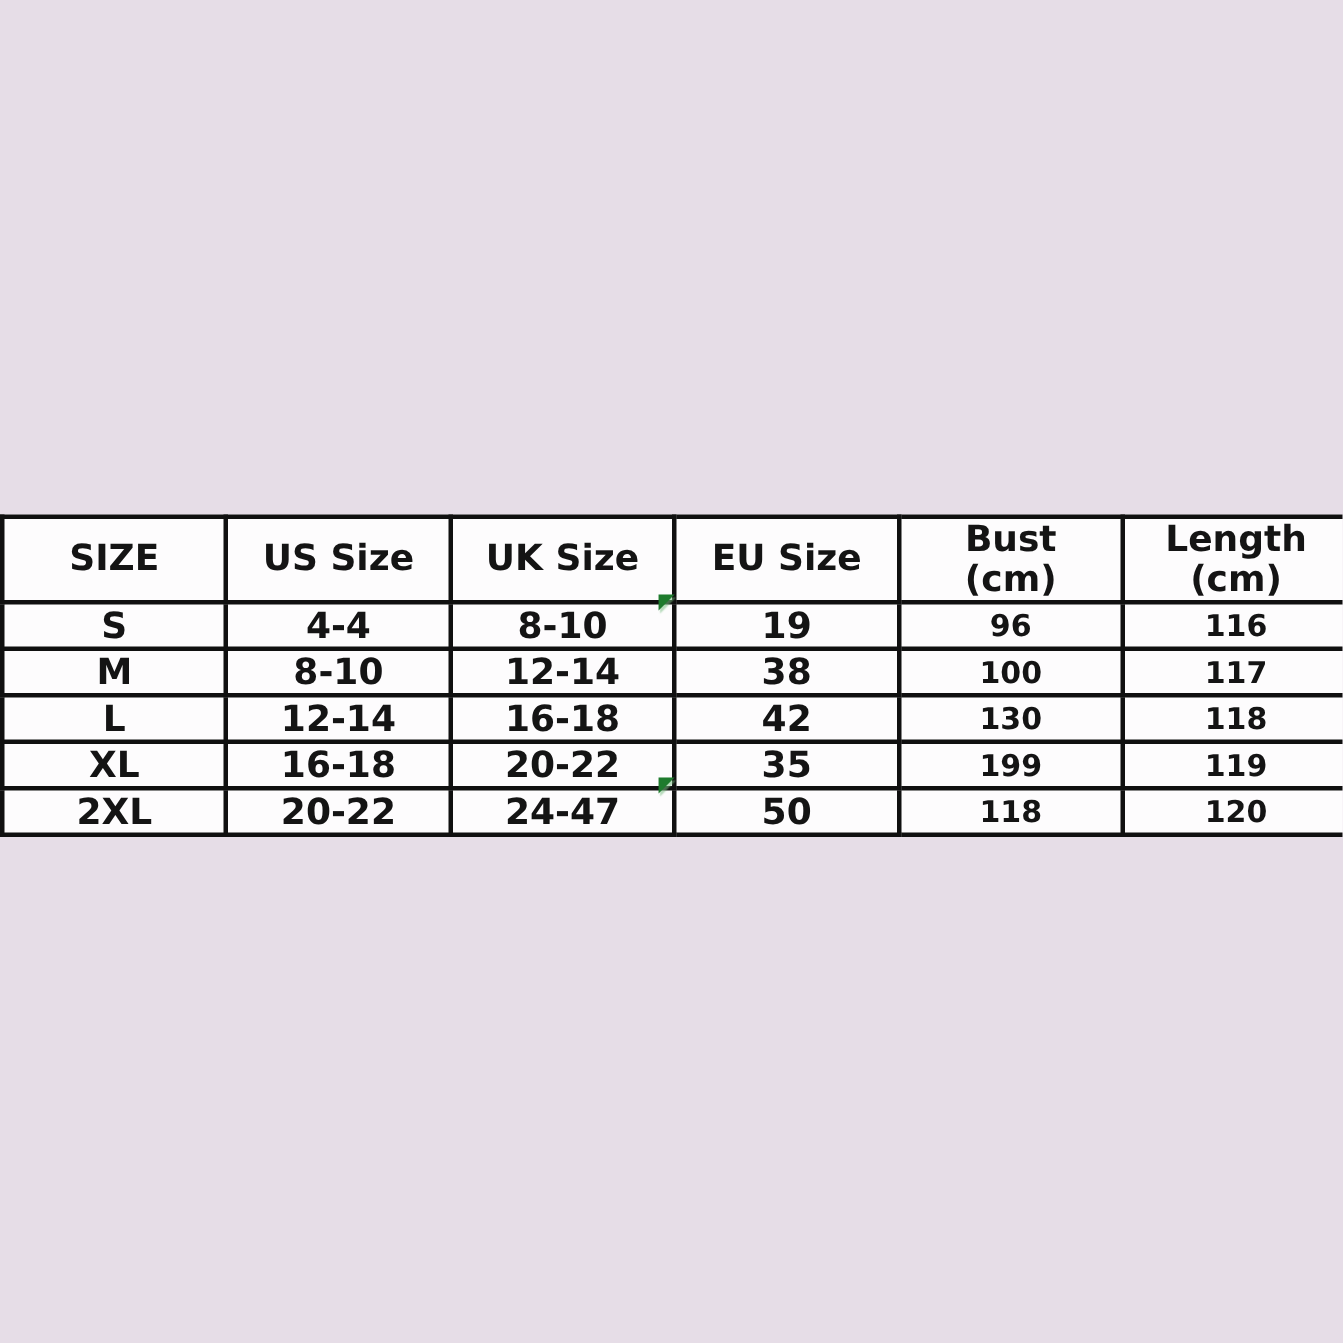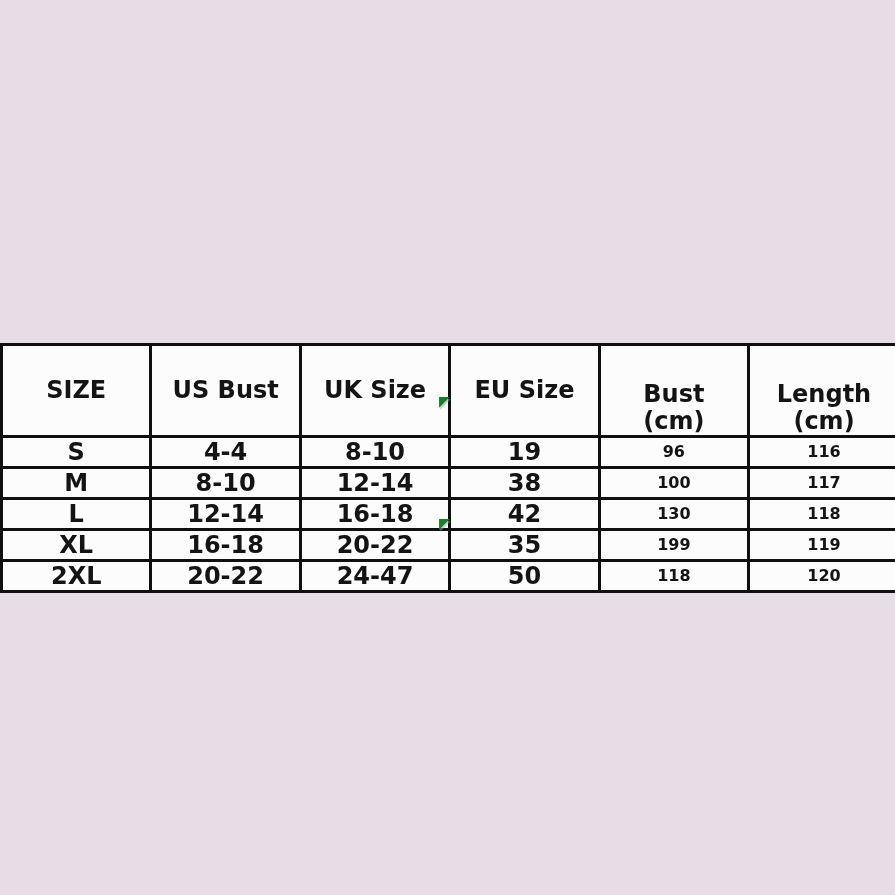--- a/index.html
+++ b/index.html
@@ -44,48 +44,47 @@
   tr.hdr-row { height: 52px; }
   tr.data-row { height: 27px; }
   th.hdr-cell {
     font-size: 24px;
     line-height: 1.12;
   }
   .hdr-narrow {
     display: inline-block;
     max-width: 4.2em;
     white-space: normal;
-    margin-top: 35px;
   }
   td.c-size, td.c-us, td.c-uk, td.c-eu {
     font-size: 24px;
   }
   td.c-bust, td.c-len {
-    font-size: 16px;
+    font-size: 20px;
   }
   .tick {
     position: absolute;
     color: #1e7b2d;
     font-size: 14px;
     line-height: 14px;
     z-index: 5;
     text-shadow: 1px 2px 1px rgba(120, 190, 130, 0.55);
   }
   .tick-1 { left: 439px; top: 394px; }
   .tick-2 { left: 439px; top: 516px; }
 </style>
 </head>
 <body>
 
 <div class="table-wrap">
   <table class="size-chart">
     <thead>
       <tr class="hdr-row">
         <th class="hdr-cell"><span>SIZE</span></th>
-        <th class="hdr-cell"><span>US Bust</span></th>
+        <th class="hdr-cell"><span>US Size</span></th>
         <th class="hdr-cell"><span>UK Size</span></th>
         <th class="hdr-cell"><span>EU Size</span></th>
         <th class="hdr-cell"><span class="hdr-narrow">Bust (cm)</span></th>
         <th class="hdr-cell"><span class="hdr-narrow">Length (cm)</span></th>
       </tr>
     </thead>
     <tbody>
       <tr class="data-row">
         <td class="c-size">S</td>
         <td class="c-us">4-4</td>

